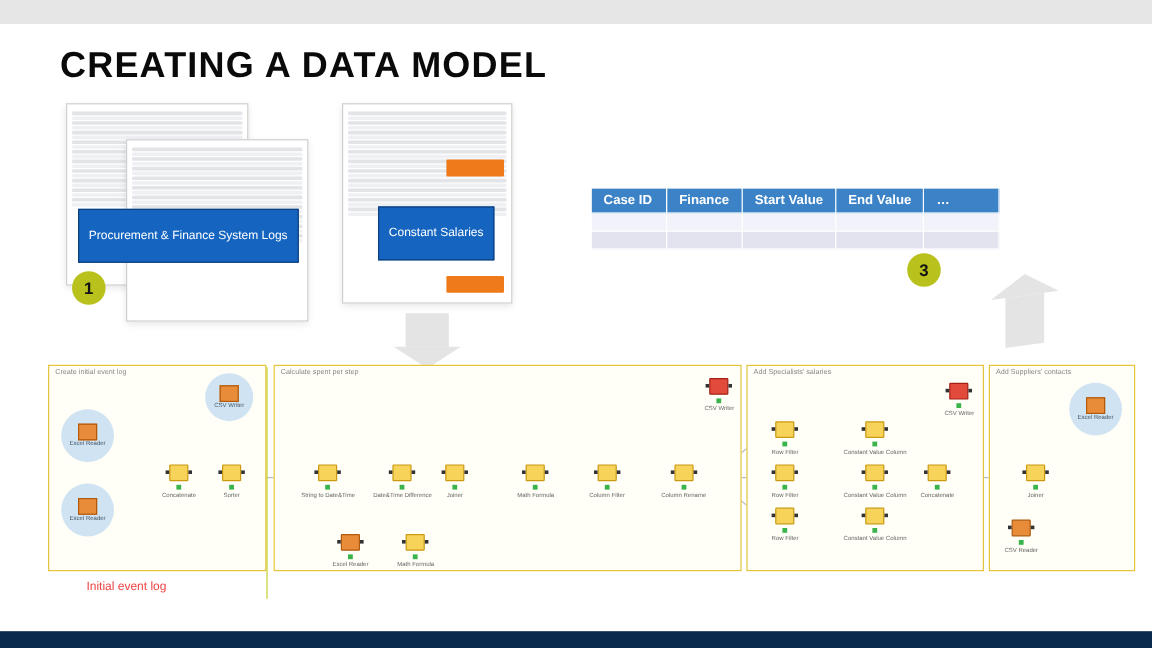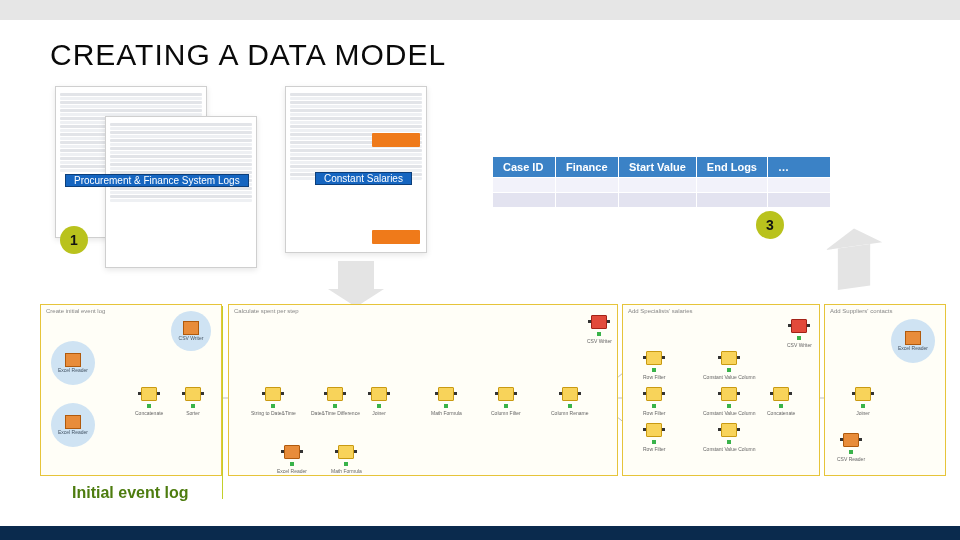--- a/index.html
+++ b/index.html
@@ -1,26 +1,26 @@
 <!DOCTYPE html>
 <html><head>
 <meta charset="utf-8">
 <style>
   html,body{margin:0;padding:0;width:960px;height:540px;font-family:Arial,Helvetica,sans-serif;background:#fff;overflow:hidden}
   .topbar{height:20px;background:#e6e6e6}
-  .title{font-family:"Arial Black",Impact,sans-serif;font-size:30px;font-weight:400;letter-spacing:1px;color:#0a0a0a;margin:18px 0 14px 50px}
+  .title{font-family:"Arial Black",Impact,sans-serif;font-size:30px;font-weight:700;letter-spacing:1px;color:#0a0a0a;margin:18px 0 14px 50px}
   .stage{position:relative;width:960px;height:460px}
   .footer{position:absolute;bottom:0;left:0;right:0;height:20px;background:#0a2a4d}
 
   
   .sheet{position:absolute;background:#fff;border:1px solid #cfcfcf;box-shadow:0 2px 6px rgba(0,0,0,.1)}
   .sheet .rows{display:flex;flex-direction:column;gap:1px;padding:6px 4px}
   .sheet .row{height:3px;background:#e2e4e8;border-radius:1px}
   .sheet .row.dim{background:#eef0f3}
-  .badge{position:absolute;background:#1565c0;color:#fff;font-size:10px;padding:0 8px;border:1px solid #0d3f7a;white-space:nowrap}
+  .badge{position:absolute;background:#1565c0;color:#fff;font-size:10px;padding:16px 8px;border:1px solid #0d3f7a;white-space:nowrap}
   .orange-box{position:absolute;background:#ef7a1a;width:48px;height:14px;border-radius:1px}
 
   
   .num{position:absolute;width:28px;height:28px;border-radius:14px;background:#b9c21d;color:#131313;font-weight:700;font-size:14px;display:flex;align-items:center;justify-content:center}
 
   
   .arrow-down{position:absolute;width:36px;height:28px;background:#e4e4e4}
   .arrow-down:after{content:"";position:absolute;left:-10px;bottom:-18px;border-left:28px solid transparent;border-right:28px solid transparent;border-top:18px solid #e4e4e4}
   .arrow-up{position:absolute;width:32px;height:42px;background:#e4e4e4;transform:skewX(-8deg) rotate(-8deg)}
   .arrow-up:before{content:"";position:absolute;top:-18px;left:-12px;border-left:28px solid transparent;border-right:28px solid transparent;border-bottom:18px solid #e4e4e4}
@@ -38,21 +38,21 @@
   .node .box{width:14px;height:12px;background:#f8d35a;border:1px solid #c99a12;border-radius:1px;position:relative}
   .node .box:before,.node .box:after{content:"";position:absolute;width:3px;height:3px;background:#333;border-radius:0}
   .node .box:before{left:-4px;top:4px}
   .node .box:after{right:-4px;top:4px}
   .node .light{width:4px;height:4px;background:#39b34a;border-radius:0;margin-top:1px}
   .node.red .box{background:#e24a3b;border-color:#a32217}
   .reader{position:absolute;width:44px;height:44px;border-radius:22px;background:#cfe3f3;display:flex;flex-direction:column;align-items:center;justify-content:center;font-size:5px;color:#456}
   .reader .rbox{width:14px;height:12px;background:#e88c3a;border:1px solid #b05a0d}
   .edge{stroke:#bdbdbd;stroke-width:1;fill:none}
 
-  .caption{position:absolute;font-size:16px;font-weight:700;color:#4d7c0f}
+  .caption{position:absolute;font-size:10px;font-weight:400;color:#ef4444}
   .vline{position:absolute;width:1px;background:#c3cf2b}
 </style>
 </head>
 <body>
 
 <div class="topbar"></div>
 <div class="title">CREATING A DATA MODEL</div>
 
 <div class="stage">
 
@@ -135,21 +135,21 @@
     <div class="orange-box" style="right:6px;bottom:8px"></div>
   </div>
   <div class="badge" style="left:315px;top:86px">Constant Salaries</div>
 
   <table class="tbl" style="left:492px;top:70px">
     <tbody>
         <tr>
       <th>Case ID</th>
       <th>Finance</th>
       <th>Start Value</th>
-      <th>End Logs</th>
+      <th>End Value</th>
       <th>…</th>
     </tr>
     <tr class="alt">
           <td></td>
           <td></td>
           <td></td>
           <td></td>
           <td></td>
         </tr>
     <tr>

